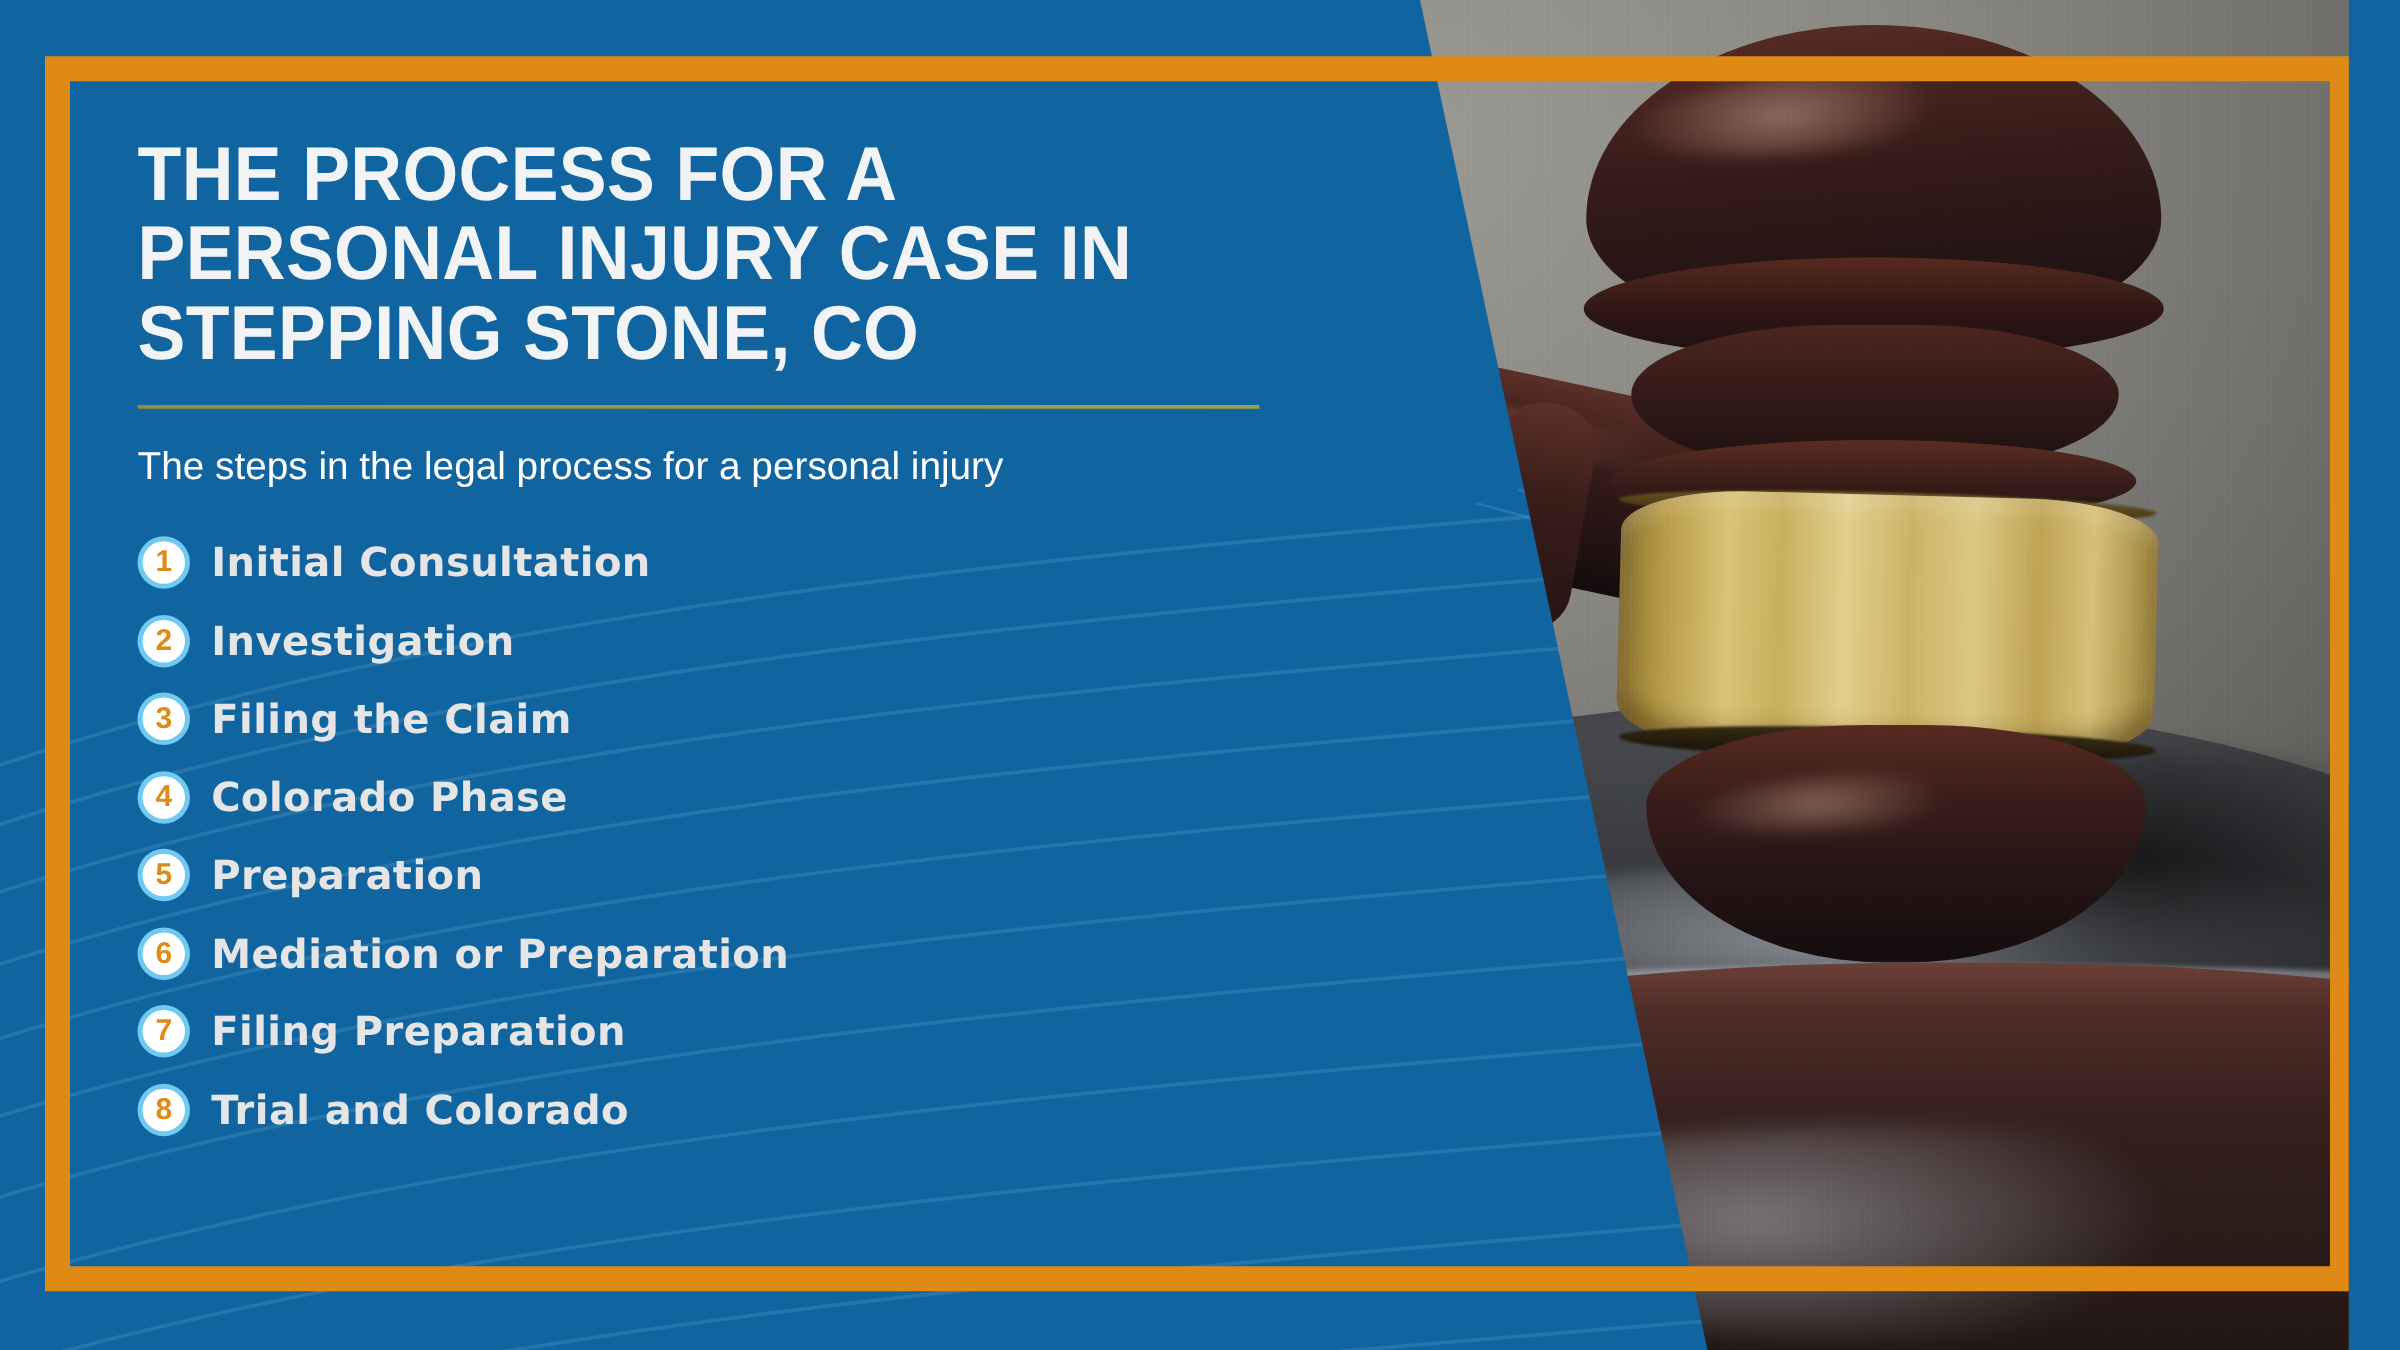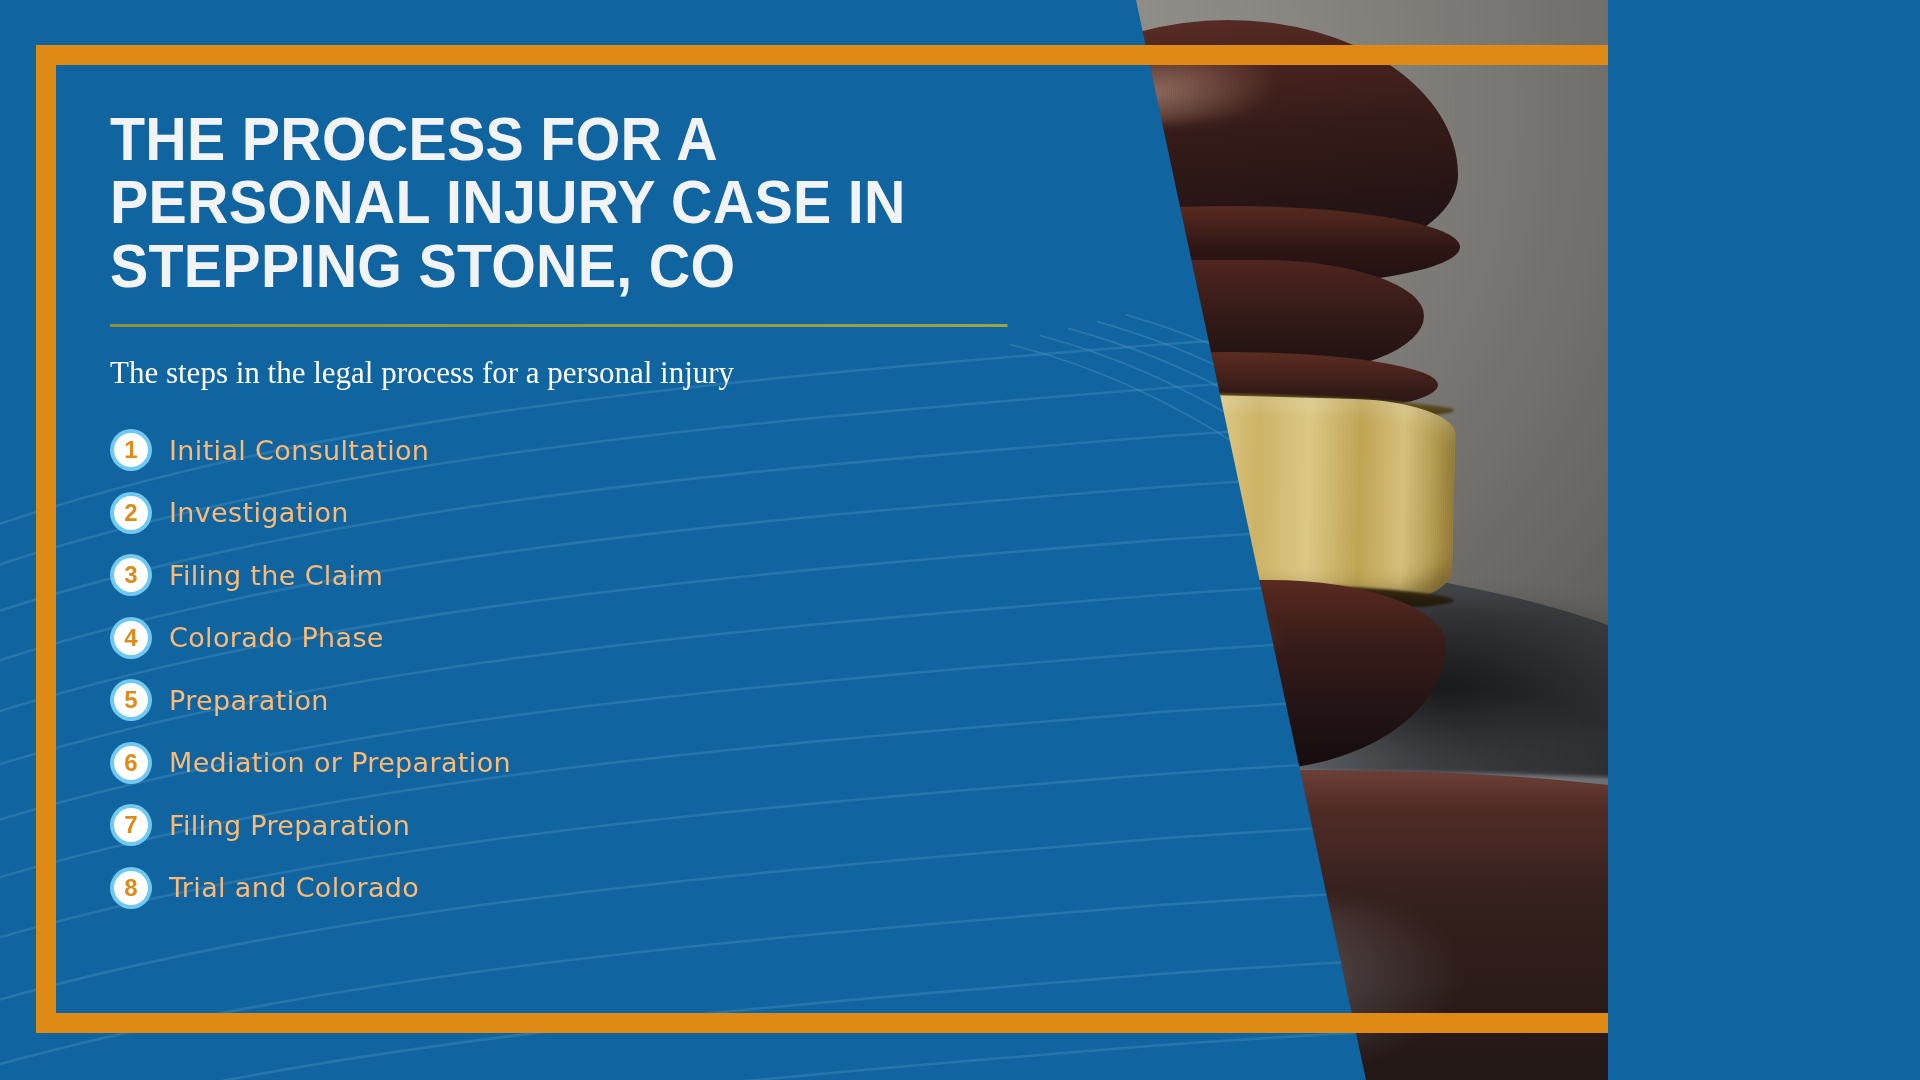--- a/index.html
+++ b/index.html
@@ -1,21 +1,21 @@
 <!DOCTYPE html>
 <html><head>
 <meta charset="utf-8">
 <style>
   html,body{margin:0;padding:0;}
   body{
     width:1920px;height:1080px;overflow:hidden;position:relative;
     background:#10649F;
     font-family:"Liberation Sans", sans-serif;
   }
-  #stage{position:absolute;inset:0;width:1608px;height:1080px;overflow:hidden;}
+  #stage{position:absolute;inset:0;width:1854px;height:1080px;overflow:hidden;padding-left:25px;}
 
   
   .photo{
     position:absolute;top:0;right:0;width:920px;height:1080px;
     background:#8d8b86;
     overflow:hidden;
   }
   .photo .wallgrad{
     position:absolute;inset:0;
     background:
@@ -194,21 +194,21 @@
     transform:scaleX(.81);transform-origin:left center;
   }
   .subtitle{
     margin-top:24px;
     color:#FFFFFF;
     font-size:31px;
     font-weight:normal;
     line-height:1.42;
     max-width:880px;
   }
-  .subtitle .sl{display:block;font-family:Liberation Serif, serif;}
+  .subtitle .sl{display:block;}
 
   .steps{margin-top:30px;list-style:none;padding:0;}
   .step{
     display:flex;align-items:center;
     height:50px;
     margin-bottom:12.5px;
   }
   .badge{
     position:relative;
     width:42px;height:42px;flex:0 0 42px;
@@ -224,25 +224,25 @@
   }
   .badge .num{
     position:relative;z-index:2;
     color:#DD8B19;
     font-size:24px;
     font-weight:bold;
     line-height:1;
     font-family:"Liberation Sans", sans-serif;
   }
   .step .label{
-    color:#fdba74;
-    font-size:27px;
+    color:#e5e5e5;
+    font-size:32px;
     letter-spacing:.35px;
     font-family:"DejaVu Sans", sans-serif;
-    font-weight:normal;
+    font-weight:bold;
   }
 </style>
 </head>
 <body>
 
 <div id="stage">
 
   <div class="photo">
     <div class="wallgrad"></div>
     <div class="desk"></div>

